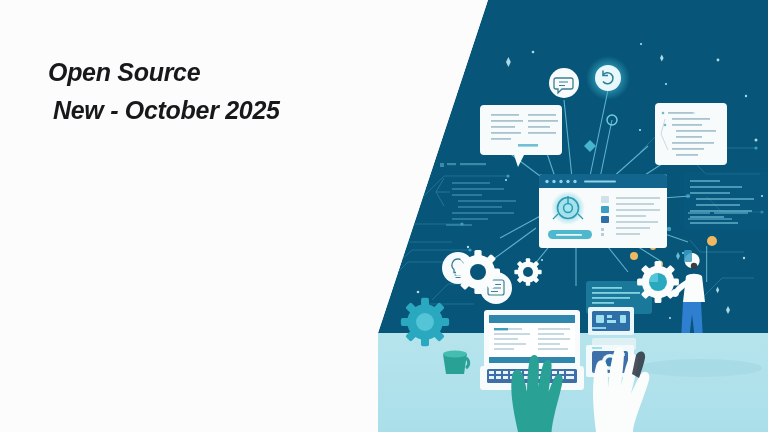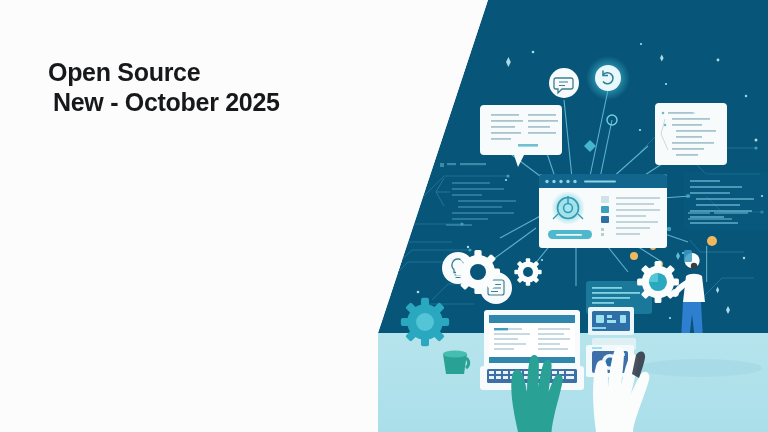--- a/index.html
+++ b/index.html
@@ -1,31 +1,31 @@
 <!DOCTYPE html>
 <html><head>
 <meta charset="utf-8">
 <style>
   html,body{margin:0;padding:0;}
   body{
     width:768px;height:432px;overflow:hidden;
     background:#fcfcfc;
     font-family:"Liberation Sans","DejaVu Sans",sans-serif;
   }
-  #slide{position:relative;width:768px;height:432px;background:#4d7c0f;overflow:hidden;}
+  #slide{position:relative;width:768px;height:432px;background:#4d7c0f;overflow:hidden;font-style:italic;}
 
   
   #title-block{position:absolute;left:48px;top:58px;width:330px;}
   #title-line-1{
     font-size:25px;font-weight:700;color:#17181a;letter-spacing:-0.3px;
     line-height:1.18;white-space:nowrap;
   }
   #title-line-2{
     font-size:25px;font-weight:600;color:#17181a;letter-spacing:-0.3px;
-    line-height:1.18;white-space:nowrap;margin-top:0;padding-left:5px;
+    line-height:1.18;white-space:nowrap;margin-top:8px;padding-left:5px;
   }
 
   
   #art{position:absolute;left:0;top:0;width:768px;height:432px;}
   #art svg{display:block;}
 </style>
 </head>
 <body>
 
 <div id="slide">

